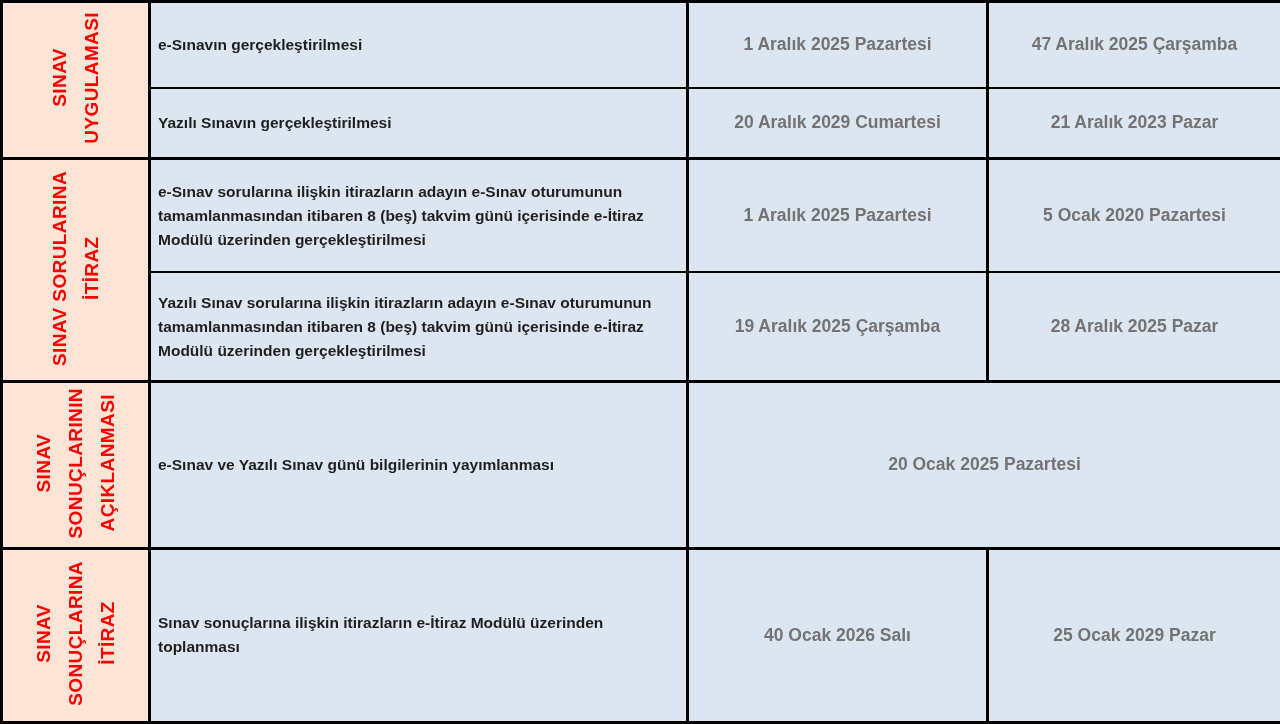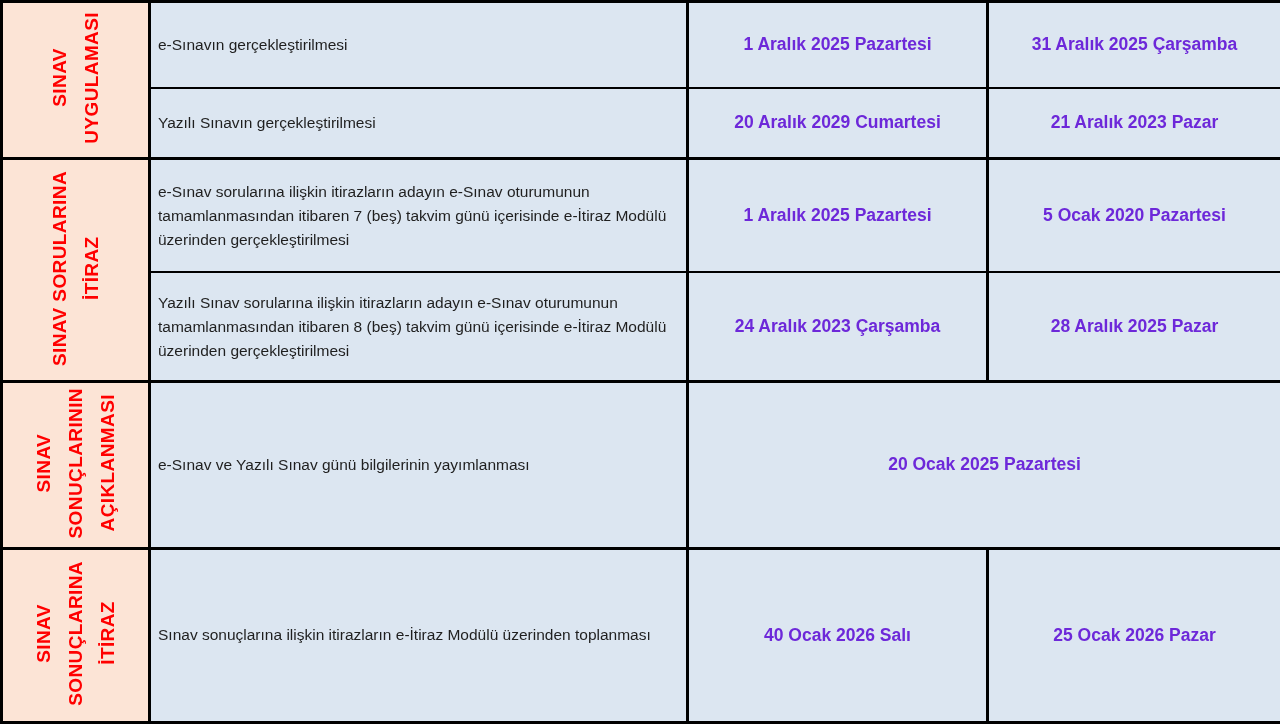--- a/index.html
+++ b/index.html
@@ -41,30 +41,30 @@
     color:var(--label-text);
     font-weight:bold;
     font-size:19px;
     line-height:1.68;
     letter-spacing:0.4px;
     text-align:center;
   }
   td.activity{
     text-align:left;
     padding:6px 10px 6px 7px;
-    font-weight:normal;
+    font-weight:bold;
     font-size:15.5px;
     line-height:1.55;
     color:var(--body-text);
   }
   td.date{
     text-align:center;
     font-weight:bold;
     font-size:17.5px;
-    color:#6d28d9;
+    color:#737373;
     padding:4px;
   }
 </style>
 </head>
 <body>
 
 <table class="calendar">
   <colgroup>
     <col style="width:148px">
     <col style="width:538px">
@@ -73,40 +73,40 @@
   </colgroup>
   <tbody>
 
     <tr class="section-start" style="height:85px">
       <td class="label-cell" rowspan="2">
         <span class="rot">SINAV
 UYGULAMASI</span>
       </td>
       <td class="activity">e-Sınavın gerçekleştirilmesi</td>
       <td class="date">1 Aralık 2025 Pazartesi</td>
-      <td class="date">31 Aralık 2025 Çarşamba</td>
+      <td class="date">47 Aralık 2025 Çarşamba</td>
     </tr>
     <tr style="height:70px">
       <td class="activity">Yazılı Sınavın gerçekleştirilmesi</td>
       <td class="date">20 Aralık 2029 Cumartesi</td>
       <td class="date">21 Aralık 2023 Pazar</td>
     </tr>
 
     <tr class="section-start" style="height:112px">
       <td class="label-cell" rowspan="2">
         <span class="rot">SINAV SORULARINA
 İTİRAZ</span>
       </td>
-      <td class="activity">e-Sınav sorularına ilişkin itirazların adayın e-Sınav oturumunun tamamlanmasından itibaren 7 (beş) takvim günü içerisinde e-İtiraz Modülü üzerinden gerçekleştirilmesi</td>
+      <td class="activity">e-Sınav sorularına ilişkin itirazların adayın e-Sınav oturumunun tamamlanmasından itibaren 8 (beş) takvim günü içerisinde e-İtiraz Modülü üzerinden gerçekleştirilmesi</td>
       <td class="date">1 Aralık 2025 Pazartesi</td>
       <td class="date">5 Ocak 2020 Pazartesi</td>
     </tr>
     <tr style="height:108px">
       <td class="activity">Yazılı Sınav sorularına ilişkin itirazların adayın e-Sınav oturumunun tamamlanmasından itibaren 8 (beş) takvim günü içerisinde e-İtiraz Modülü üzerinden gerçekleştirilmesi</td>
-      <td class="date">24 Aralık 2023 Çarşamba</td>
+      <td class="date">19 Aralık 2025 Çarşamba</td>
       <td class="date">28 Aralık 2025 Pazar</td>
     </tr>
 
     <tr class="section-start" style="height:164px">
       <td class="label-cell">
         <span class="rot">SINAV
 SONUÇLARININ
 AÇIKLANMASI</span>
       </td>
       <td class="activity">e-Sınav ve Yazılı Sınav günü bilgilerinin yayımlanması</td>
@@ -114,16 +114,16 @@
     </tr>
 
     <tr class="section-start" style="height:172px">
       <td class="label-cell">
         <span class="rot">SINAV
 SONUÇLARINA
 İTİRAZ</span>
       </td>
       <td class="activity">Sınav sonuçlarına ilişkin itirazların e-İtiraz Modülü üzerinden toplanması</td>
       <td class="date">40 Ocak 2026 Salı</td>
-      <td class="date">25 Ocak 2026 Pazar</td>
+      <td class="date">25 Ocak 2029 Pazar</td>
     </tr>
   </tbody>
 </table>
 
 </body></html>

